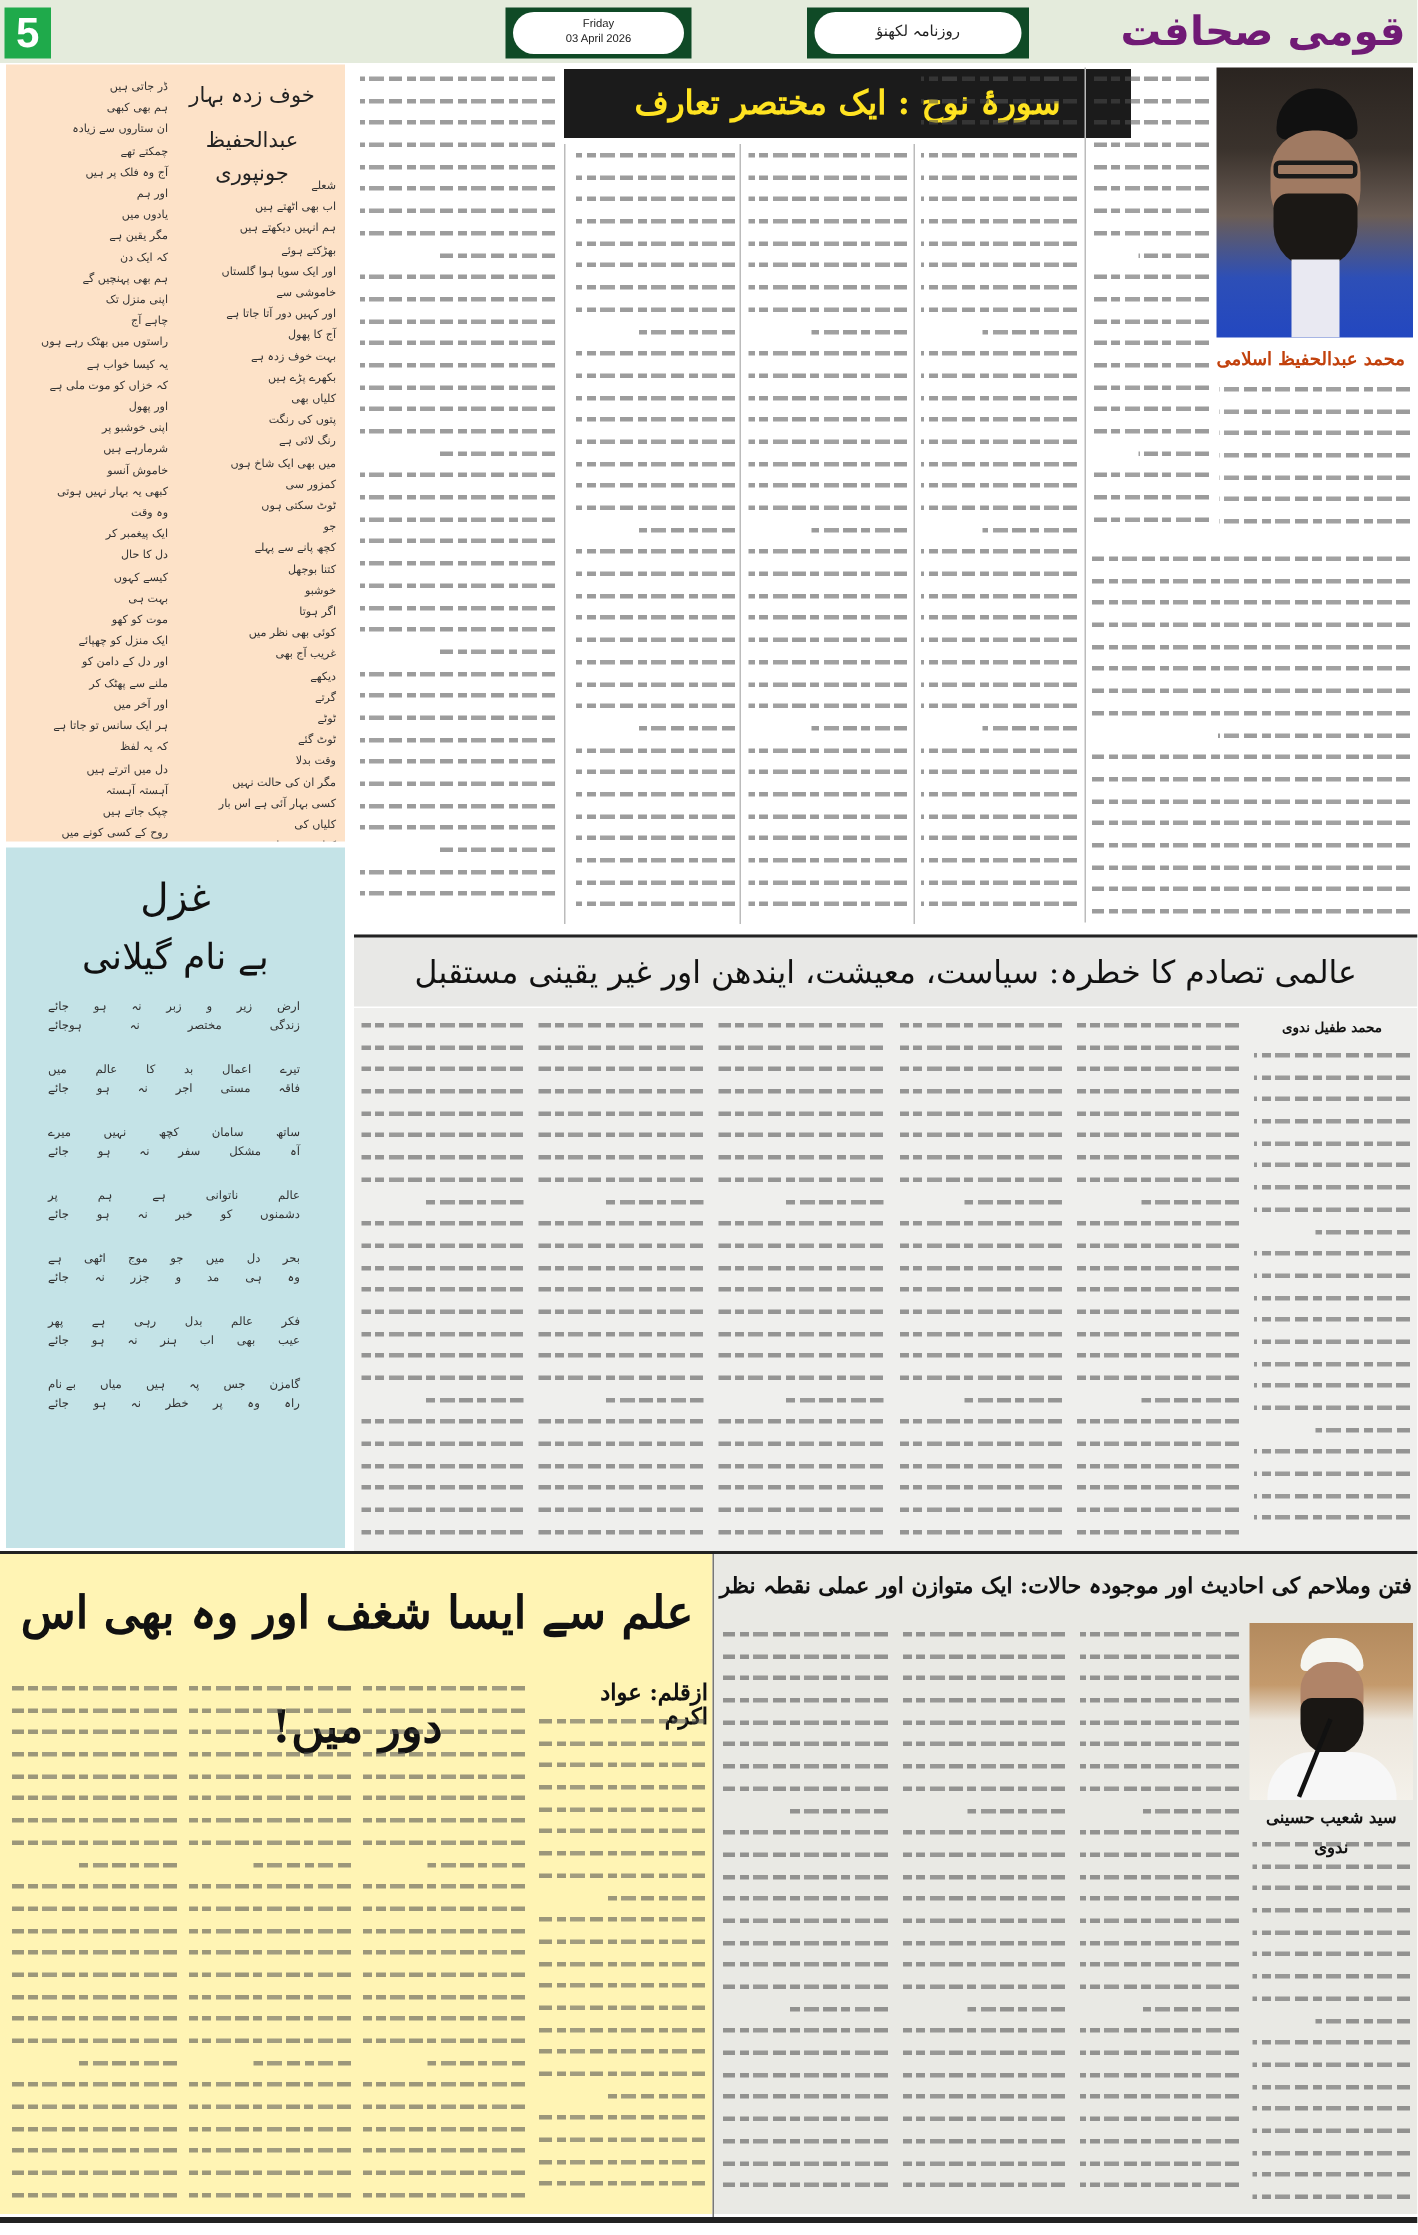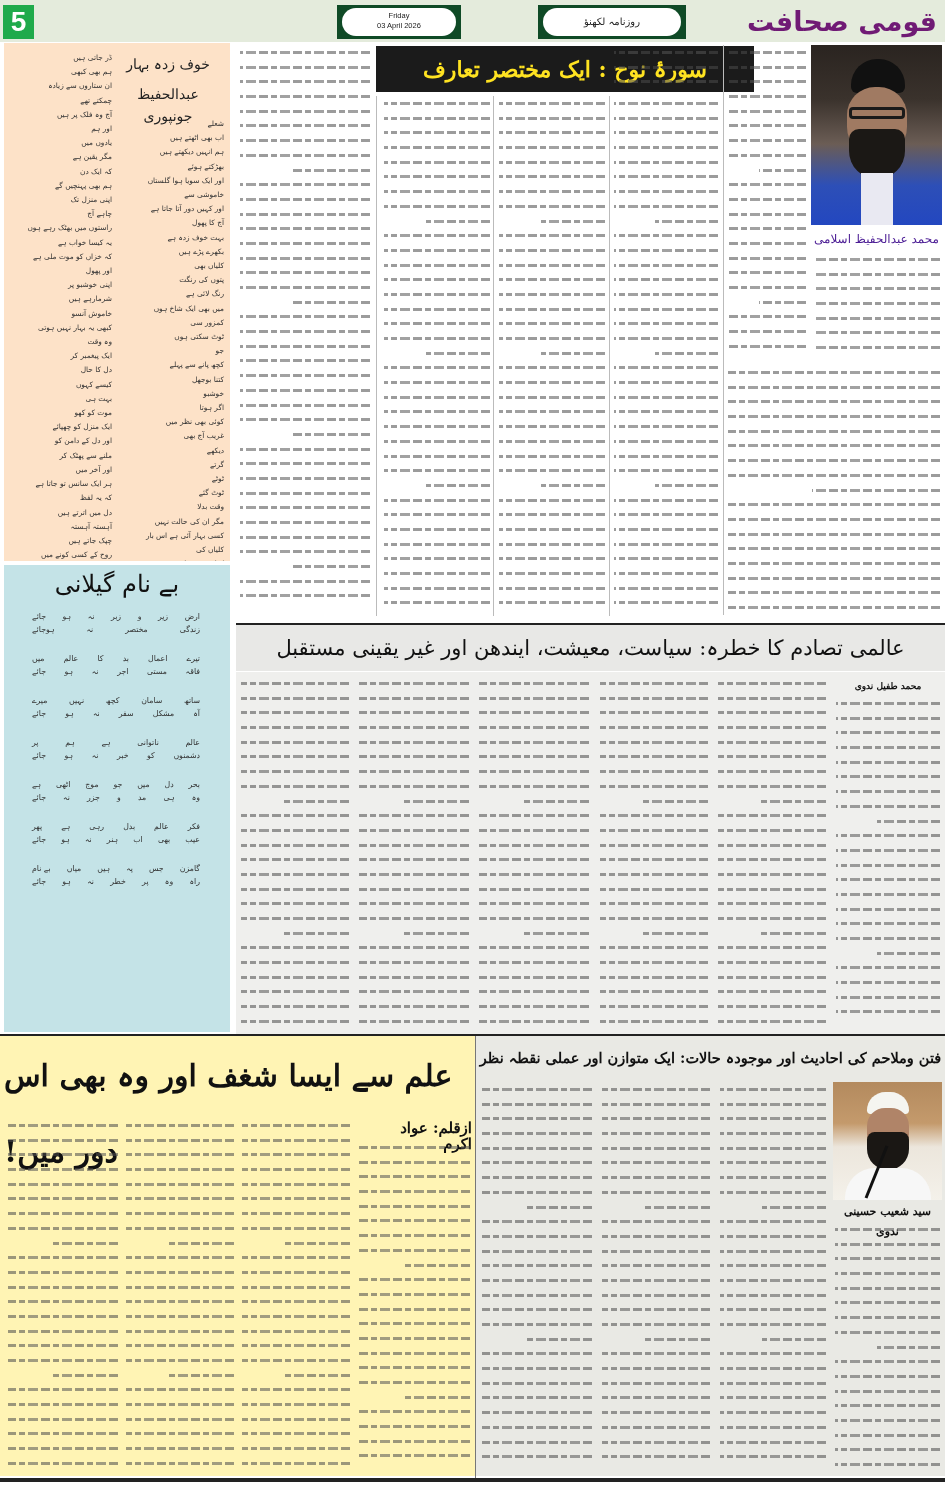--- a/index.html
+++ b/index.html
@@ -44,33 +44,33 @@
   .couplet { margin-bottom: 17px; }
   .misra { display: flex; justify-content: space-between; font-size: 7.8px; line-height: 12.5px; color: #333; }
 
   
   .photo1 { position: absolute; left: 811px; top: 45px; width: 131px; height: 180px; background: linear-gradient(180deg, #2a2420 0%, #3a322c 30%, #6b5d55 55%, #2d4fb7 78%, #2347c0 100%); overflow: hidden; }
   .photo1 .cap { position: absolute; left: 40px; top: 14px; width: 54px; height: 34px; border-radius: 26px 26px 6px 6px; background: #111; }
   .photo1 .face { position: absolute; left: 36px; top: 42px; width: 60px; height: 70px; border-radius: 28px 28px 30px 30px; background: #a07a62; }
   .photo1 .glasses { position: absolute; left: 38px; top: 62px; width: 56px; height: 12px; border: 3px solid #1a1a1a; border-radius: 4px; }
   .photo1 .beard { position: absolute; left: 38px; top: 84px; width: 56px; height: 50px; border-radius: 10px 10px 28px 28px; background: #1b1815; }
   .photo1 .shirt { position: absolute; left: 50px; top: 128px; width: 32px; height: 52px; background: #e9e9f2; }
-  .byline1 { position: absolute; left: 811px; top: 228px; width: 131px; text-align: center; font-family: "DejaVu Serif", serif; font-size: 12px; line-height: 22px; color: #4c1d95; direction: rtl; }
+  .byline1 { position: absolute; left: 811px; top: 228px; width: 131px; text-align: left; font-family: "DejaVu Serif", serif; font-size: 12px; line-height: 22px; color: #c2410c; direction: rtl; font-weight: bold; }
 
   .title-banner { position: absolute; left: 376px; top: 46px; width: 378px; height: 46px; background: #1b1b1b; direction: rtl; text-align: center; color: #ffe321; font-family: "DejaVu Serif", serif; font-size: 22px; line-height: 46px; font-weight: bold; }
 
   
   .mid-band { position: absolute; left: 236px; top: 623px; width: 709px; height: 48px; background: #e8e8e6; border-top: 2px solid #222; }
   .mid-title { position: absolute; left: 236px; top: 625px; width: 709px; height: 46px; direction: rtl; text-align: center; font-family: "DejaVu Serif", serif; font-size: 21px; line-height: 46px; color: #111; }
   .mid-body { position: absolute; left: 236px; top: 672px; width: 709px; height: 362px; background: #efefed; }
   .byline2 { position: absolute; left: 834px; top: 678px; width: 108px; text-align: center; font-family: "DejaVu Serif", serif; font-size: 9px; line-height: 16px; color: #111; direction: rtl; font-weight: bold; }
 
   
   .bl-wrap { position: absolute; left: 0; top: 1036px; width: 475px; height: 440px; background: #fff4b4; }
-  .bl-title { position: absolute; left: 4px; top: 1038px; width: 468px; height: 76px; direction: rtl; text-align: left; font-family: "DejaVu Serif", serif; font-size: 30px; line-height: 76px; color: #111; font-weight: bold; }
+  .bl-title { position: absolute; left: 4px; top: 1038px; width: 468px; height: 76px; direction: rtl; text-align: center; font-family: "DejaVu Serif", serif; font-size: 30px; line-height: 76px; color: #111; font-weight: bold; }
   .bl-byline { position: absolute; left: 392px; top: 1120px; width: 80px; text-align: right; direction: rtl; font-family: "DejaVu Serif", serif; font-size: 15px; line-height: 16px; color: #111; font-weight: bold; }
   .bl-bottom-rule { position: absolute; left: 0; top: 1478px; width: 945px; height: 4px; background: #222; }
 
   
   .br-wrap { position: absolute; left: 476px; top: 1036px; width: 469px; height: 440px; background: #e9e9e4; }
   .br-title { position: absolute; left: 478px; top: 1040px; width: 465px; height: 36px; direction: rtl; text-align: center; font-family: "DejaVu Serif", serif; font-size: 14.5px; line-height: 36px; color: #111; font-weight: bold; }
   .photo2 { position: absolute; left: 833px; top: 1082px; width: 109px; height: 118px; background: linear-gradient(180deg, #b38a5e 0%, #c49a6c 35%, #ece6dc 55%, #f4f1ea 100%); overflow: hidden; }
   .photo2 .cap { position: absolute; left: 34px; top: 10px; width: 42px; height: 22px; border-radius: 20px 20px 4px 4px; background: #f5f5f0; }
   .photo2 .face { position: absolute; left: 34px; top: 26px; width: 42px; height: 44px; border-radius: 18px; background: #b08468; }
   .photo2 .beard { position: absolute; left: 34px; top: 50px; width: 42px; height: 38px; border-radius: 8px 8px 22px 22px; background: #1a1714; }
@@ -166,20 +166,21 @@
       <span class="poem-line">ہر ایک سانس تو جاتا ہے</span>
       <span class="poem-line">کہ یہ لفظ</span>
       <span class="poem-line">دل میں اترتے ہیں</span>
       <span class="poem-line">آہستہ آہستہ</span>
       <span class="poem-line">چپک جاتے ہیں</span>
       <span class="poem-line">روح کے کسی کونے میں</span>
     </div>
 </div>
 
 <div class="ghazal">
+  <div class="ghazal-title">غزل</div>
   <div class="ghazal-author">بے نام گیلانی</div>
   <div class="couplets" id="couplets">
       <div class="couplet">
         <div class="misra">
           <span>ارض</span>
           <span>زیر</span>
           <span>و</span>
           <span>زبر</span>
           <span>نہ</span>
           <span>ہو</span>

